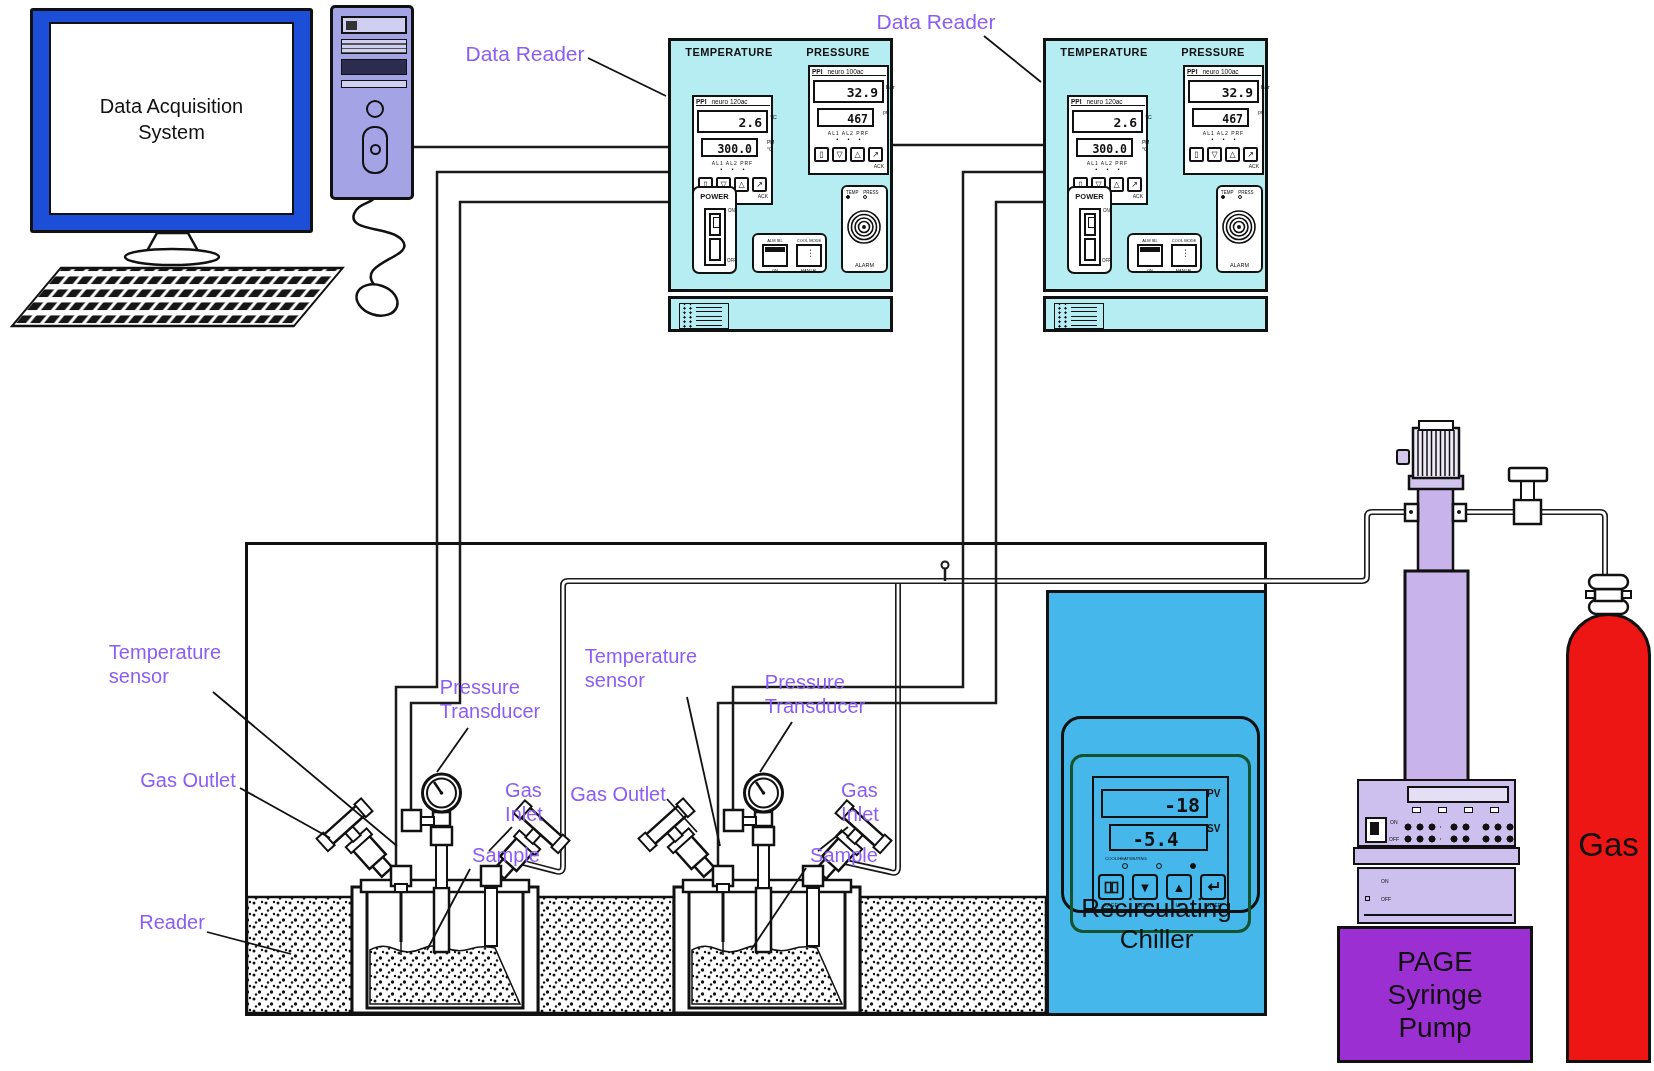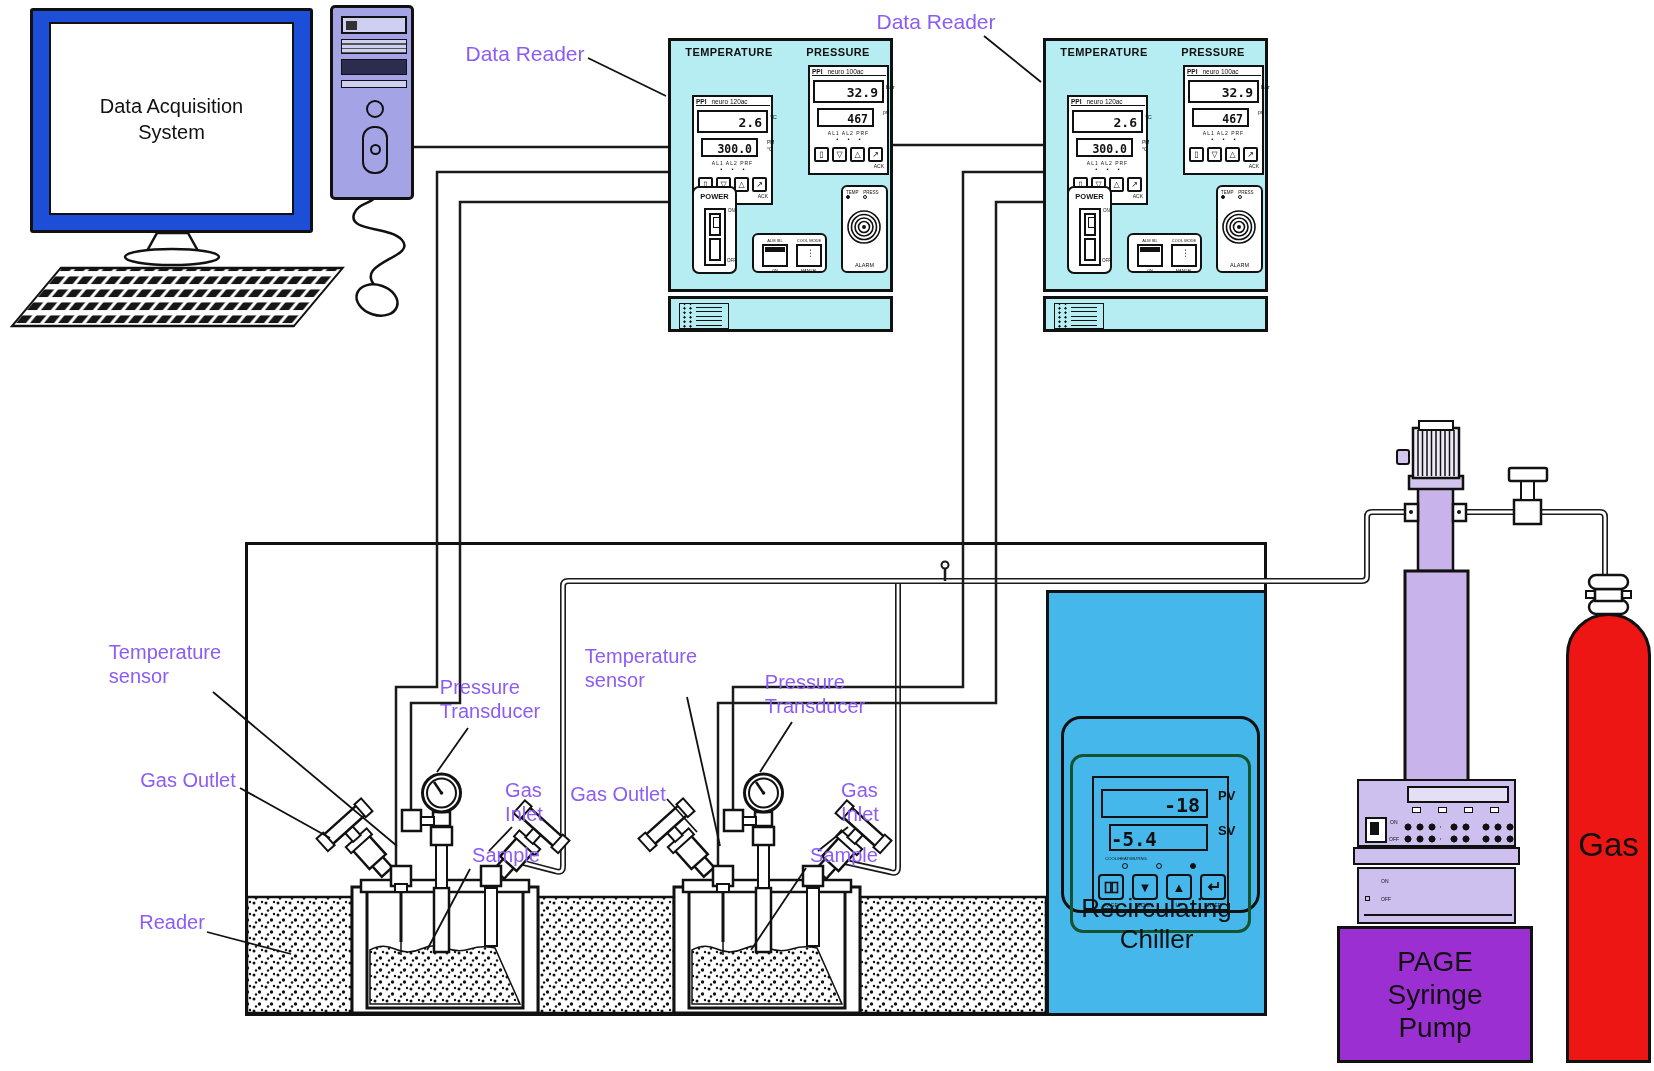--- a/index.html
+++ b/index.html
@@ -74,22 +74,22 @@
   .tw5 { position:absolute; left:33px; top:92px; width:18px; height:18px; border:2.5px solid #111; border-radius:50%; }
   .tw6 { position:absolute; left:29px; top:118px; width:26px; height:48px; border:2.5px solid #111; border-radius:12px; }
   .tw6 i { position:absolute; left:6px; top:16px; width:11px; height:11px; border:2px solid #111; border-radius:50%; display:block; }
   
   #chdisp { position:absolute; left:12px; top:123px; width:199px; height:197px; border:3px solid #111; border-radius:20px; }
   #chdisp .in { position:absolute; left:6px; top:6px; width:181px; height:179px; border:3px solid #14532d; border-radius:13px;margin-top:29px; }
   #chpanel { position:absolute; left:19px; top:19px; width:137px; height:135px; border:2.5px solid #111; }
   .chpv { position:absolute; left:7px; top:11px; width:107px; height:29px; border:2px solid #111;
           font:bold 20px "DejaVu Sans Mono", monospace; text-align:right; padding:2px 6px 0 0; }
   .chsv { position:absolute; left:15px; top:46px; width:99px; height:27px; border:2px solid #111;
-          font:bold 19px "DejaVu Sans Mono", monospace; text-align:left; padding:2px 6px 8px 0; }
-  .chu  { position:absolute; left:124px; font-size:13px; font-weight:bold; }
+          font:bold 19px "DejaVu Sans Mono", monospace; text-align:center; padding:2px 6px 8px 0; }
+  .chu  { position:absolute; left:113px; font-size:10px; font-weight:bold; }
   .chled { position:absolute; top:85px; width:6px; height:6px; border:1.5px solid #111; border-radius:50%; }
   .chcap { position:absolute; left:8px; top:78px; width:48px; font-size:4.2px; text-align:center; }
   .chbtn { position:absolute; top:96px; width:26px; height:26px; border:2.5px solid #111; border-radius:4px;
            display:flex; align-items:center; justify-content:center; font-size:13px; }
   .chbl  { position:absolute; top:124px; width:26px; font-size:5px; text-align:center; }
   #chname { position:absolute; left:0; top:300px; width:100%; text-align:center; font-size:26px; line-height:1.2; white-space:pre-line; }
   
   #pctrl { left:1357px; top:779px; width:159px; height:68px; background:#cdc0ee; border:2.5px solid #111; z-index:3; }
   #pwin  { position:absolute; left:48px; top:5px; width:102px; height:17px; background:#e5dff6; border:2px solid #111; }
   .psq   { position:absolute; top:26px; width:9px; height:6px; background:#fff; border:1.5px solid #111; }

